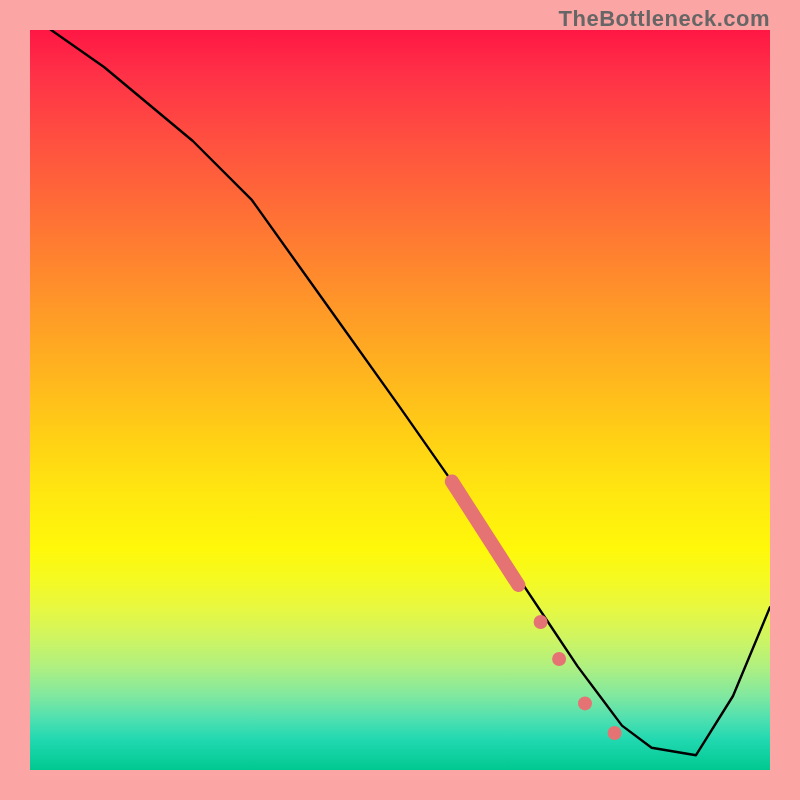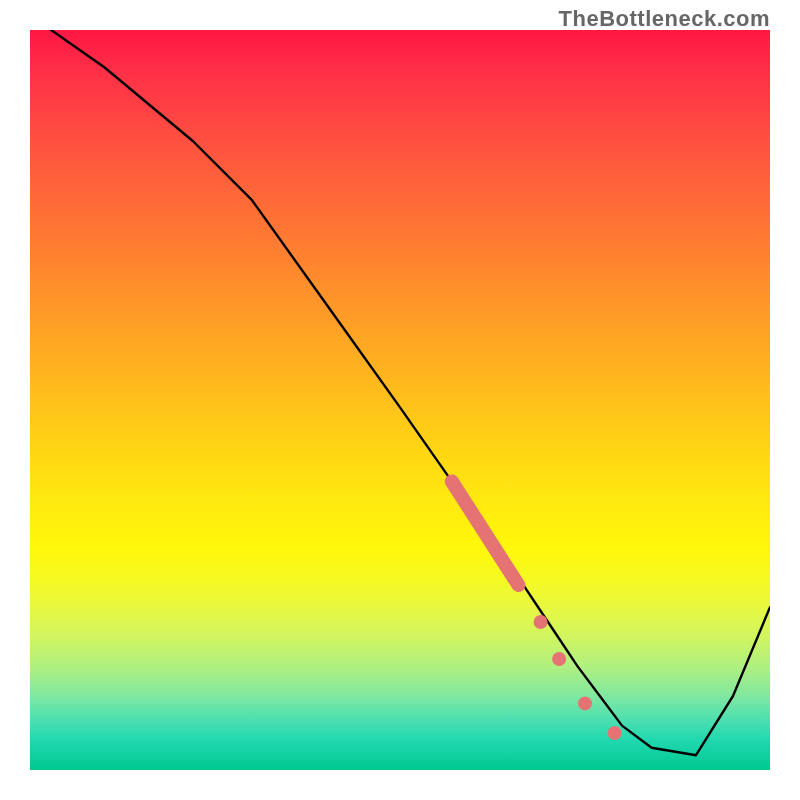--- a/index.html
+++ b/index.html
@@ -9,21 +9,21 @@
     height: 800px;
     background: #000;
     overflow: hidden;
   }
   .frame {
     position: absolute;
     top: 0;
     left: 0;
     width: 800px;
     height: 800px;
-    background: #ffffff;
+    background: #fca5a5;
   }
   .plot-area {
     position: absolute;
     top: 30px;
     left: 30px;
     width: 740px;
     height: 740px;
     overflow: hidden;
   }
   .gradient {

